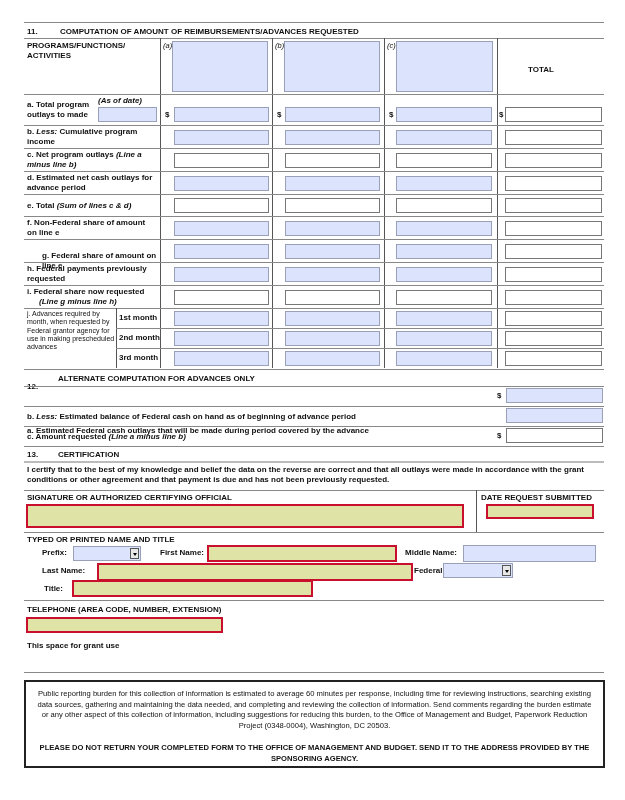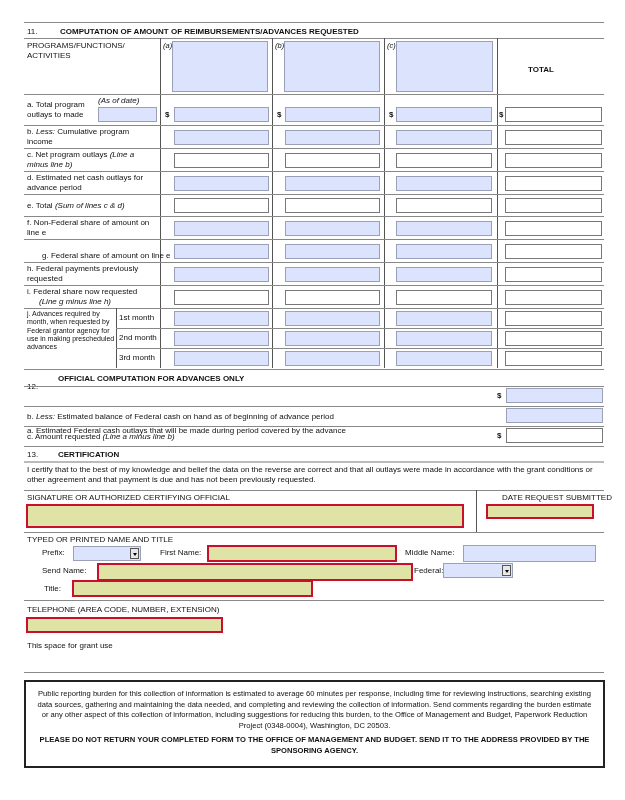--- a/index.html
+++ b/index.html
@@ -1,20 +1,20 @@
 <!DOCTYPE html>
 <html><head>
 <meta charset="utf-8">
 <style>
   * { box-sizing: border-box; margin: 0; padding: 0; }
   body { width: 625px; height: 800px; background: #fff; position: relative; font-family: "Liberation Sans", sans-serif; color: #111; overflow: hidden; }
   .abs { position: absolute; }
   .hline { position: absolute; height: 1px; background: #888; }
   .vline { position: absolute; width: 1px; background: #555; }
-  .t8 { font-size: 8px; line-height: 10px; }
+  .t8 { font-size: 8px; line-height: 10px; font-weight: bold; }
   .t7 { font-size: 7.5px; line-height: 9px; }
   .bold { font-weight: bold; }
   .ital { font-style: italic; }
   .fb { position: absolute; background: #dbe3fd; border: 1px solid #9aa0b8; }
   .fw { position: absolute; background: #fff; border: 1px solid #777; }
   .fy { position: absolute; background: #dfe3a6; border: 2px solid #c8102e; }
   .dollar { position: absolute; font-size: 8px; font-weight: bold; }
   .dd { position: absolute; width: 9px; height: 11px; border: 1px solid #555; background: #e8e8e8; }
   .dd::after { content: ""; position: absolute; left: 2px; top: 4px; border-left: 2px solid transparent; border-right: 2px solid transparent; border-top: 3px solid #000; }
   .notice { position: absolute; left: 24px; top: 680px; width: 581px; height: 88px; border: 2px solid #222; padding: 7px 10px; }
@@ -131,21 +131,21 @@
 <div class="hline" style="left:116px;top:348px;width:488px;"></div>
 
 <div class="abs t8" style="left:119px;top:353px;">3rd month</div>
 <div class="fb" style="left:174px;top:351px;width:95px;height:15px;"></div>
 <div class="fb" style="left:285px;top:351px;width:95px;height:15px;"></div>
 <div class="fb" style="left:396px;top:351px;width:96px;height:15px;"></div>
 <div class="fw" style="left:505px;top:351px;width:97px;height:15px;"></div>
 <div class="hline" style="left:24px;top:369px;width:580px;"></div>
 
 <div class="abs t8" style="left:27px;top:374px;margin-top:8px;">12.</div>
-<div class="abs t8 bold" style="left:58px;top:374px;">OFFICIAL COMPUTATION FOR ADVANCES ONLY</div>
+<div class="abs t8 bold" style="left:58px;top:374px;">ALTERNATE COMPUTATION FOR ADVANCES ONLY</div>
 <div class="hline" style="left:24px;top:386px;width:580px;"></div>
 
 <div class="abs t8" style="left:27px;top:392px;margin-top:34px;">a. Estimated Federal cash outlays that will be made during period covered by the advance</div>
 <div class="dollar" style="left:497px;top:391px;">$</div>
 <div class="fb" style="left:506px;top:388px;width:97px;height:15px;"></div>
 <div class="hline" style="left:24px;top:406px;width:580px;"></div>
 
 <div class="abs t8" style="left:27px;top:412px;"><span>b. </span><span class="ital">Less:</span><span>  Estimated balance of Federal cash on hand as of beginning of advance period</span></div>
 <div class="fb" style="left:506px;top:408px;width:97px;height:15px;"></div>
 <div class="hline" style="left:24px;top:426px;width:580px;"></div>
@@ -157,47 +157,47 @@
 
 <div class="abs t8" style="left:27px;top:450px;">13.</div>
 <div class="abs t8 bold" style="left:58px;top:450px;">CERTIFICATION</div>
 <div class="hline" style="left:24px;top:461px;width:580px;height:2px;background:#bbb;"></div>
 
 <div class="abs t8" style="left:27px;top:465px;width:576px;">I certify that to the best of my knowledge and belief the data on the reverse are correct and that all outlays were made in accordance with the grant conditions or other agreement and that payment is due and has not been previously requested.</div>
 <div class="hline" style="left:24px;top:490px;width:580px;"></div>
 
 <div class="abs t8" style="left:27px;top:493px;">SIGNATURE OR AUTHORIZED CERTIFYING OFFICIAL</div>
 <div class="vline" style="left:476px;top:490px;height:42px;"></div>
-<div class="abs t8" style="left:502px;top:493px;text-align:center;">DATE REQUEST SUBMITTED</div>
+<div class="abs t8" style="left:481px;top:493px;text-align:center;">DATE REQUEST SUBMITTED</div>
 <div class="fy" style="left:26px;top:504px;width:438px;height:24px;"></div>
 <div class="fy" style="left:486px;top:504px;width:108px;height:15px;"></div>
 <div class="hline" style="left:24px;top:532px;width:580px;"></div>
 
 <div class="abs t8" style="left:27px;top:535px;">TYPED OR PRINTED NAME AND TITLE</div>
 
 <div class="abs t8" style="left:42px;top:548px;">Prefix:</div>
 <div class="fb" style="left:73px;top:546px;width:68px;height:15px;"></div>
 <div class="dd" style="left:130px;top:548px;"></div>
 <div class="abs t8" style="left:160px;top:548px;">First Name:</div>
 <div class="fy" style="left:207px;top:545px;width:190px;height:17px;"></div>
 <div class="abs t8" style="left:405px;top:548px;">Middle Name:</div>
 <div class="fb" style="left:463px;top:545px;width:133px;height:17px;"></div>
 
-<div class="abs t8" style="left:42px;top:566px;">Send Name:</div>
+<div class="abs t8" style="left:42px;top:566px;">Last Name:</div>
 <div class="fy" style="left:97px;top:563px;width:316px;height:18px;"></div>
 <div class="abs t8" style="left:414px;top:566px;">Federal:</div>
 <div class="fb" style="left:443px;top:563px;width:70px;height:15px;"></div>
 <div class="dd" style="left:502px;top:565px;"></div>
 
 <div class="abs t8" style="left:44px;top:584px;">Title:</div>
 <div class="fy" style="left:72px;top:580px;width:241px;height:17px;"></div>
 <div class="hline" style="left:24px;top:600px;width:580px;"></div>
 
 <div class="abs t8" style="left:27px;top:605px;">TELEPHONE (AREA CODE, NUMBER, EXTENSION)</div>
 <div class="fy" style="left:26px;top:617px;width:197px;height:16px;"></div>
 
 <div class="abs t8" style="left:27px;top:641px;">This space for grant use</div>
 <div class="hline" style="left:24px;top:672px;width:580px;"></div>
 
 <div class="notice">
   <p>Public reporting burden for this collection of information is estimated to average 60 minutes per response, including time for reviewing instructions, searching existing data sources, gathering and maintaining the data needed, and completing and reviewing the collection of information. Send comments regarding the burden estimate or any other aspect of this collection of information, including suggestions for reducing this burden, to the Office of Management and Budget, Paperwork Reduction Project (0348-0004), Washington, DC 20503.</p>
-  <p class="bold" style="margin-top:4px;">PLEASE DO NOT RETURN YOUR COMPLETED FORM TO THE OFFICE OF MANAGEMENT AND BUDGET. SEND IT TO THE ADDRESS PROVIDED BY THE SPONSORING AGENCY.</p>
+  <p class="bold" style="margin-top:12px;">PLEASE DO NOT RETURN YOUR COMPLETED FORM TO THE OFFICE OF MANAGEMENT AND BUDGET. SEND IT TO THE ADDRESS PROVIDED BY THE SPONSORING AGENCY.</p>
 </div>
 
 </body></html>

